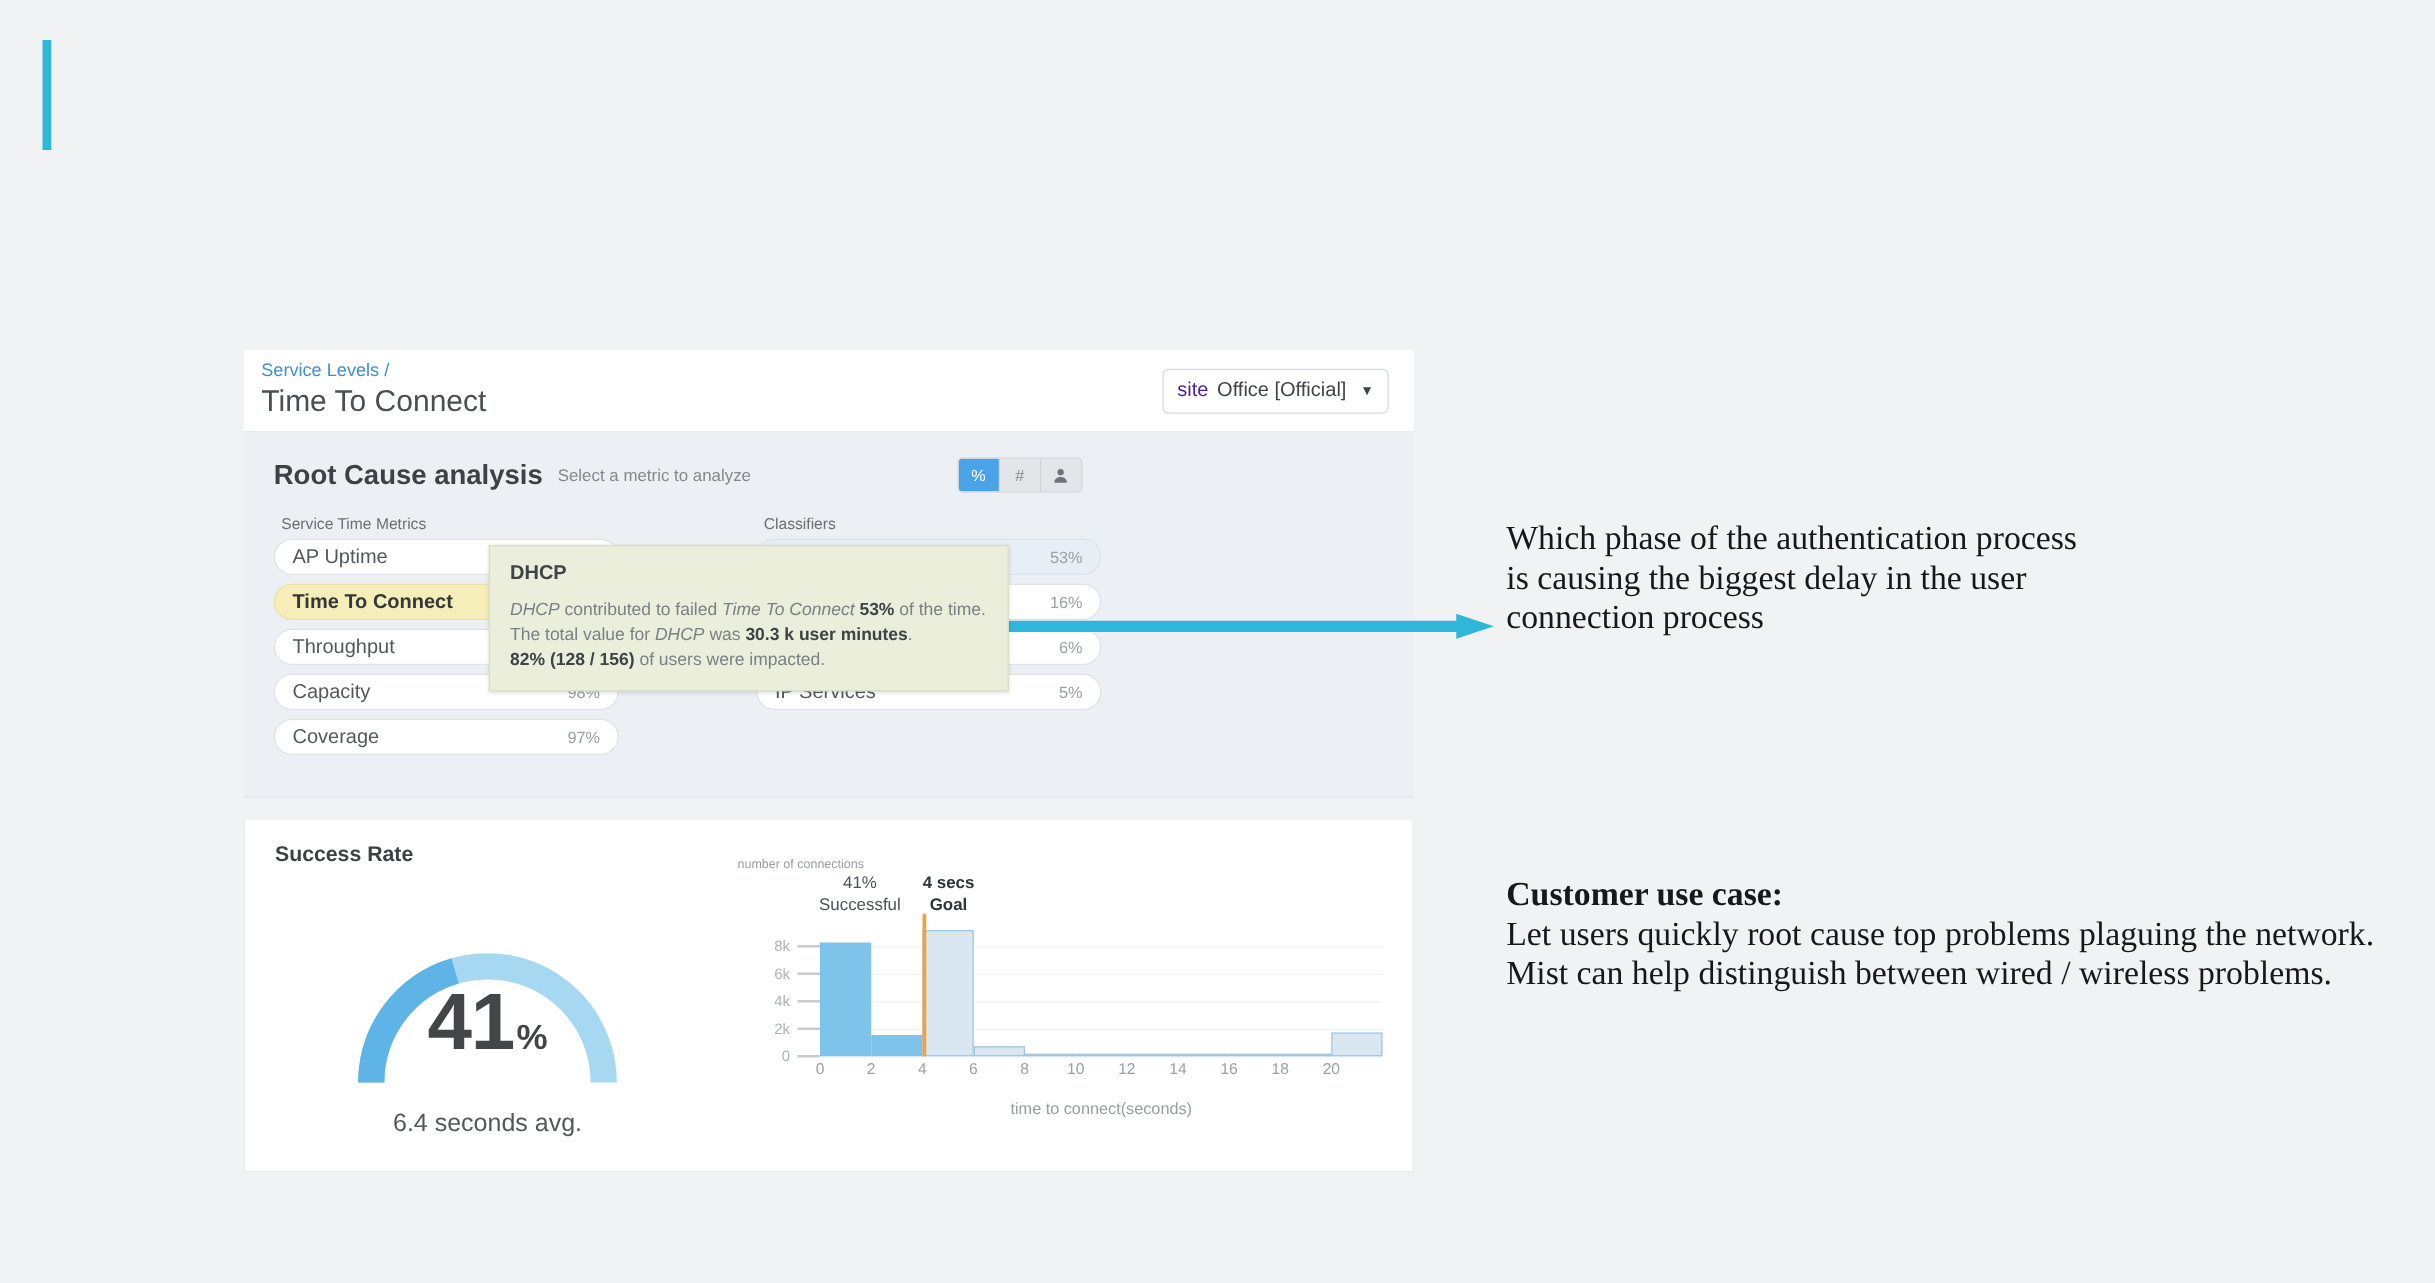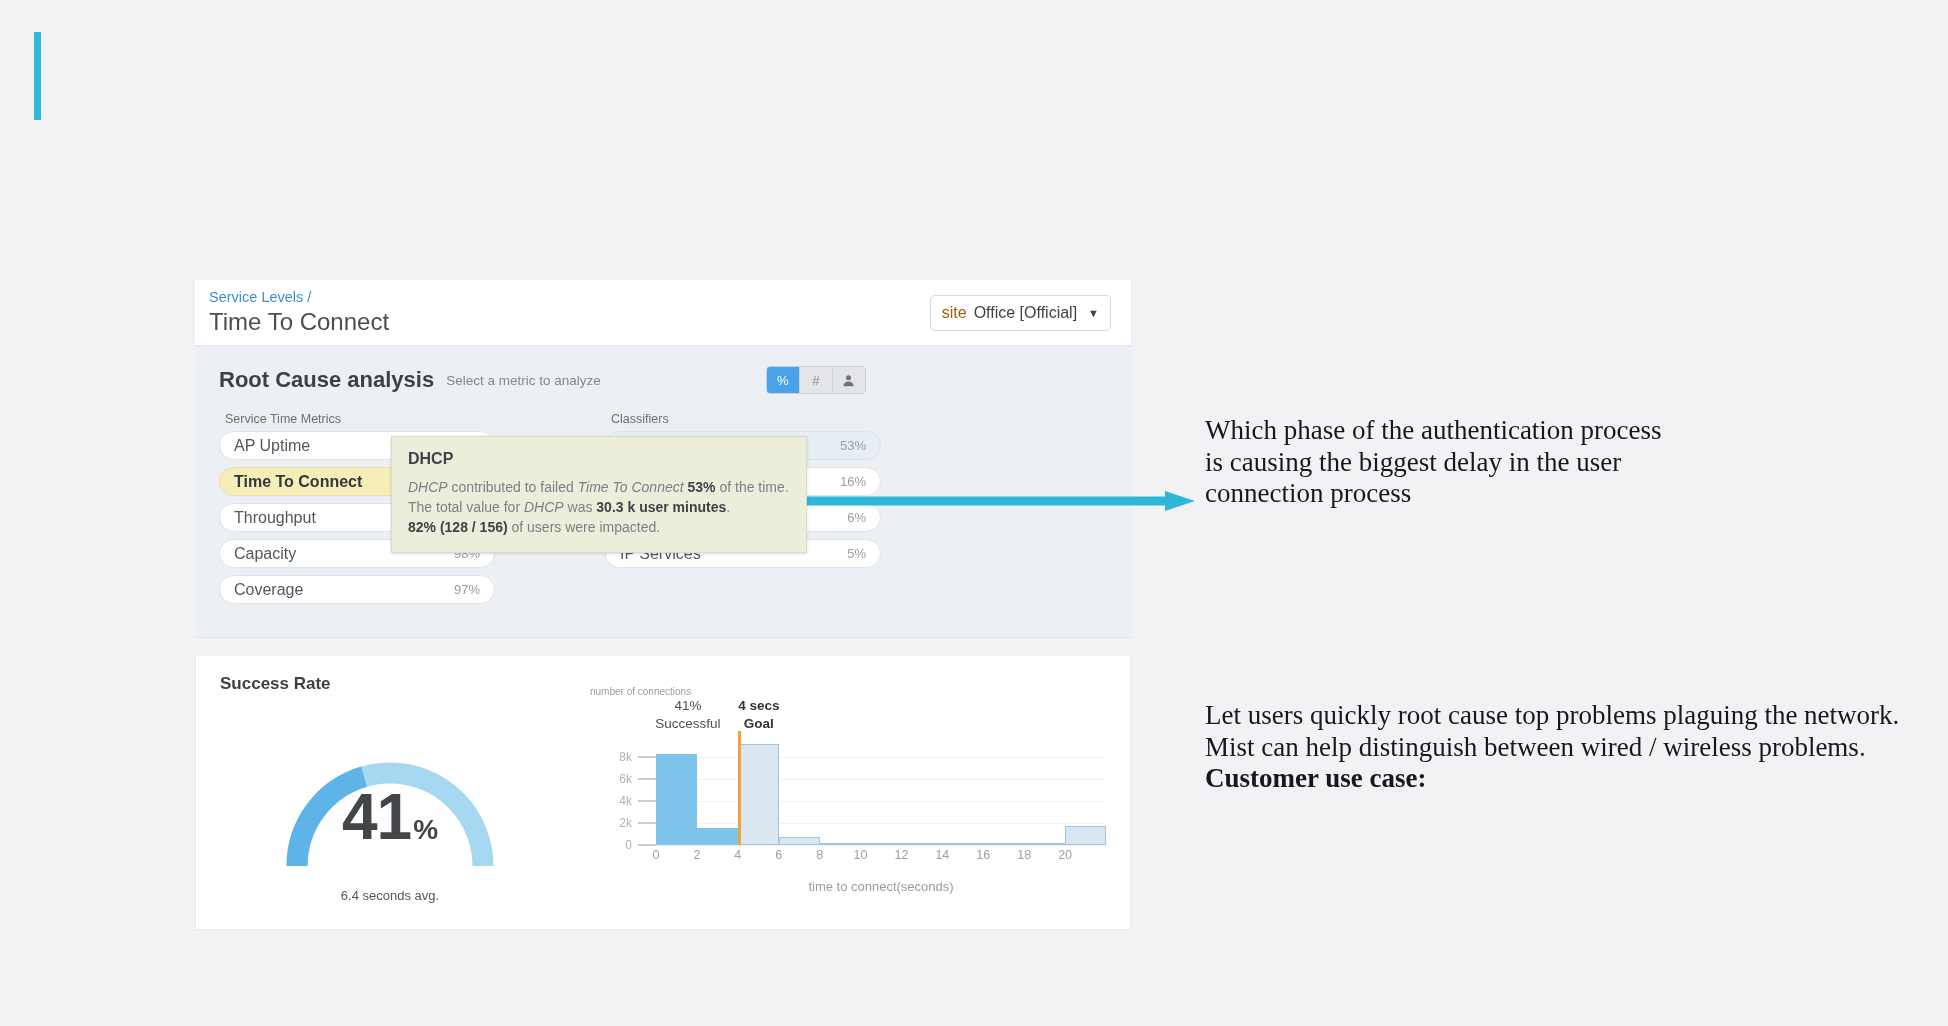--- a/index.html
+++ b/index.html
@@ -39,21 +39,21 @@
     padding:0 20px 0 14px;box-sizing:border-box;
   }
   #breadcrumb-wrap{line-height:1.15;}
   #breadcrumb{color:#3d8fd1;font-size:14.5px;}
   #page-title{color:#4a4f54;font-size:24px;margin-top:2px;}
   #site-selector{
     border:1px solid #d7dadd;border-radius:5px;background:#fff;
     height:34px;display:flex;align-items:center;gap:7px;
     padding:0 11px;font-size:16px;color:#3f4347;cursor:pointer;
   }
-  #site-label{color:#a16207;}
+  #site-label{color:#4c1d95;}
   #site-caret{font-size:11px;color:#3f4347;margin-left:4px;}
 
   
   #rca-panel{
     background:#eceff3;
     border-bottom:1px solid #dfe2e6;
     padding:20px 24px 26px 24px;
     position:relative;
   }
   #rca-head{display:flex;align-items:center;}
@@ -112,21 +112,21 @@
   .sec-title{font-size:17px;color:#3d4145;font-weight:600;}
 
   #success-block{width:340px;}
   #gauge-wrap{position:relative;width:230px;height:160px;margin:20px auto 0 auto;}
   #gauge-text{
     position:absolute;left:0;right:0;top:66px;text-align:center;
     color:#434649;
   }
   #gauge-num{font-size:64px;font-weight:bold;letter-spacing:-1px;}
   #gauge-pct{font-size:28px;font-weight:bold;margin-left:2px;}
-  #gauge-caption{text-align:center;font-size:13px;color:#53585d;margin-top:14px;}
+  #gauge-caption{text-align:center;font-size:20px;color:#53585d;margin-top:14px;}
 
   
   #dist-block{flex:1;margin-left:30px;}
   #dist-axis-label{font-size:10px;color:#989da2;margin-top:12px;}
   #chart-annots{position:relative;height:36px;margin-left:70px;}
   .annot{position:absolute;text-align:center;font-size:13.5px;line-height:1.3;}
   .annot.succ{color:#4c5156;}
   .annot.goal{color:#2f3439;font-weight:bold;}
   #plot{position:relative;height:110px;margin-top:2px;}
   #yaxis{position:absolute;left:0;top:0;width:66px;height:100%;}
@@ -346,15 +346,15 @@
   </div>
 </div>
 
 <svg id="arrow" viewBox="0 0 430 24">
   <line x1="0" y1="12" x2="404" y2="12" stroke="#2eb7d8" stroke-width="9"></line>
   <polygon points="400,2 430,12 400,22" fill="#2eb7d8"></polygon>
 </svg>
 
 <div class="right-note" id="note-question">Which phase of the authentication process  is causing the biggest delay in the user connection process</div>
 <div class="right-note" id="note-usecase">
+  <div id="usecase-head">Customer use case:</div>
   <div id="usecase-body">Let users quickly root cause top problems plaguing the network. Mist can help distinguish between wired / wireless problems.</div>
-  <div id="usecase-head">Customer use case:</div>
 </div>
 
 </body></html>

